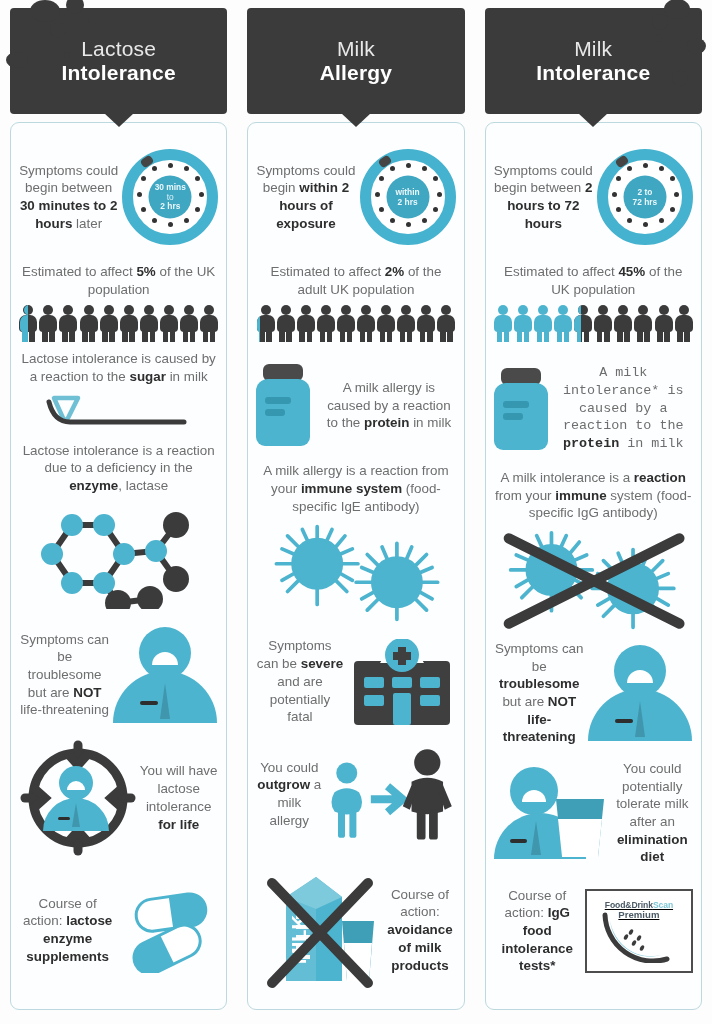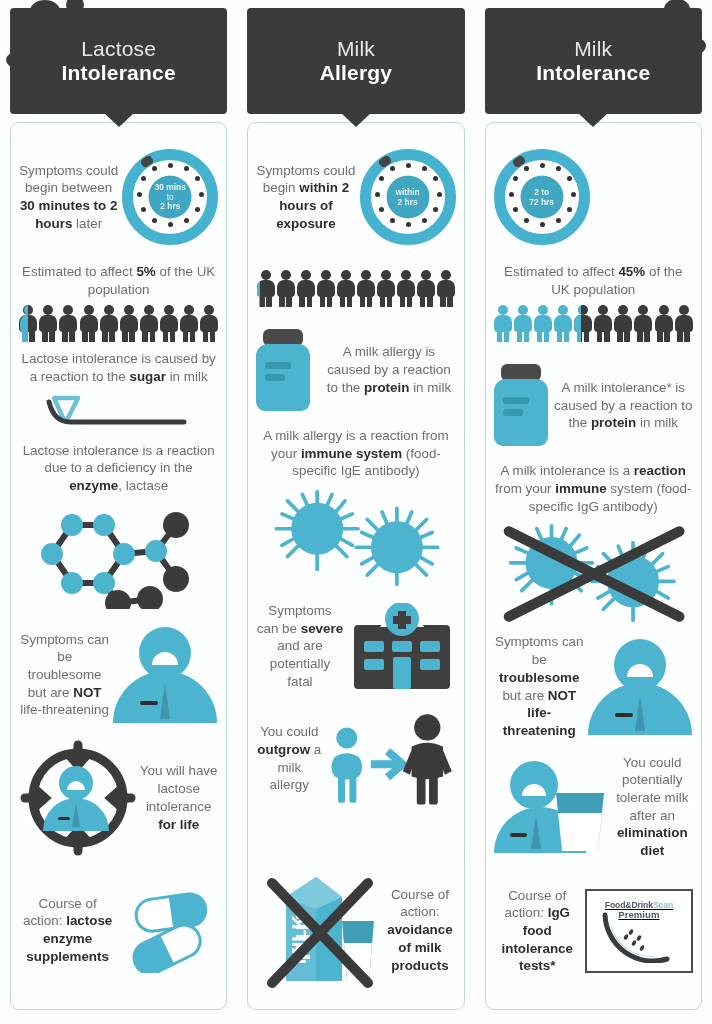--- a/index.html
+++ b/index.html
@@ -368,20 +368,23 @@
                 <div class="dot" style="left:19px;top:6px;"></div>
             <div class="hub">
               <span>within</span>
               <span class="lo">2 hrs</span>
             </div>
           </div>
         </div>
       </div>
 
       <div style="margin-top:18px;">
+        <div class="txt">
+          <span>Estimated to affect </span><b>2%</b><span> of the adult UK population</span>
+        </div>
         <div class="people" style="margin-top:7px;">
           <div class="person">
             <div class="h" style="background:#3b3b3b;"></div>
                 <div class="b" style="background:#3b3b3b;"></div>
             <div class="l1" style="background:#3b3b3b;"></div>
                 <div class="l2" style="background:#3b3b3b;"></div>
             <div class="clipL" style="width:22%;">
               <div class="b" style="background:#4cb4ce;left:9.5px;"></div>
                   <div class="l1" style="background:#4cb4ce;"></div>
             </div>
@@ -559,20 +562,23 @@
       <div class="blob" style="width:20px;height:16px;right:-4px;top:30px;"></div>
       <div class="blob" style="width:16px;height:16px;right:14px;top:62px;"></div>
       <div class="t1">Milk</div>
       <div class="t2">Intolerance</div>
       <div class="tip"></div>
     </div>
 
     <div class="panel">
 
       <div class="row" style="margin-top:16px;">
+        <div class="txt" style="flex:1 1 auto;padding-right:4px;">
+          <span>Symptoms could begin between </span><b>2 hours to 72 hours</b><span></span>
+        </div>
         <div class="clockwrap">
           <div class="clock">
             <div class="knob"></div>
             <div class="dot" style="left:35px;top:3px;"></div>
                 <div class="dot" style="left:51px;top:6px;"></div>
             <div class="dot" style="left:62px;top:16px;"></div>
                 <div class="dot" style="left:66px;top:32px;"></div>
             <div class="dot" style="left:62px;top:47px;"></div>
                 <div class="dot" style="left:51px;top:58px;"></div>
             <div class="dot" style="left:35px;top:62px;"></div>
@@ -655,21 +661,21 @@
               </div>
           <div class="person">
                 <div class="h" style="background:#3b3b3b;"></div>
                 <div class="b" style="background:#3b3b3b;"></div>
                 <div class="l1" style="background:#3b3b3b;"></div>
                 <div class="l2" style="background:#3b3b3b;"></div>
               </div>
         </div>
       </div>
 
-      <div class="row" style="margin-top:22px;">
+      <div class="row" style="margin-top:22px;font-family:Liberation Mono, monospace;">
         <div class="bottle">
           <div class="cap2"></div>
               <div class="bd"></div>
               <div class="lb1"></div>
               <div class="lb2"></div>
         </div>
         <div class="txt" style="flex:1 1 auto;padding-left:6px;">
           <span>A milk intolerance* is caused by a reaction to the </span><b>protein</b><span> in milk</span>
         </div>
       </div>

